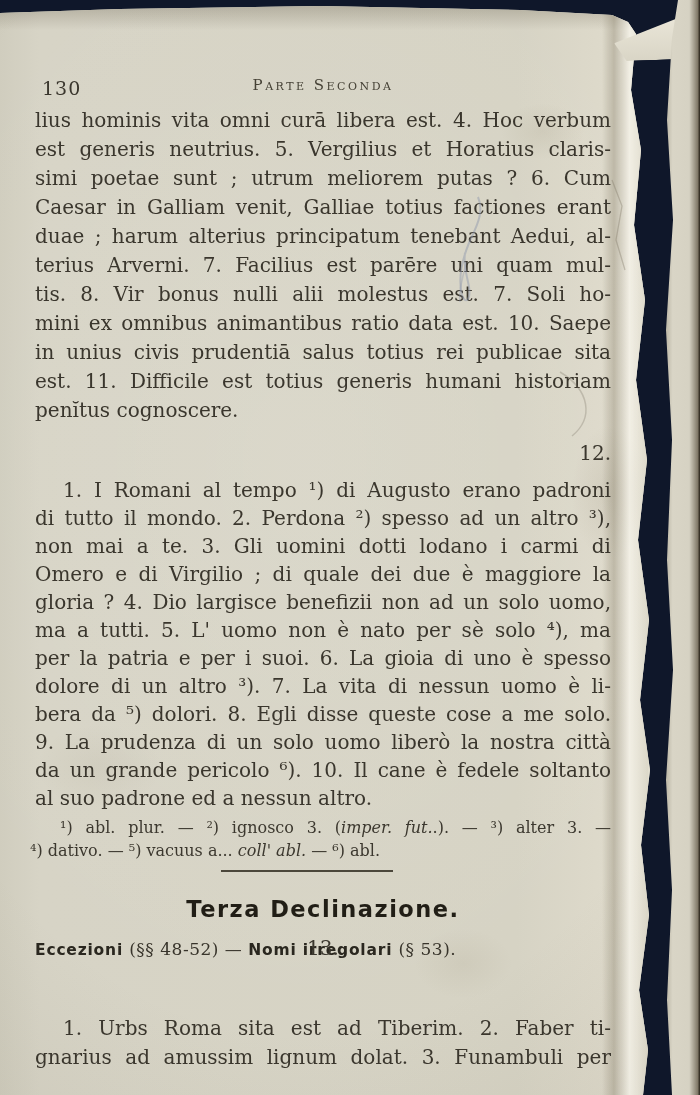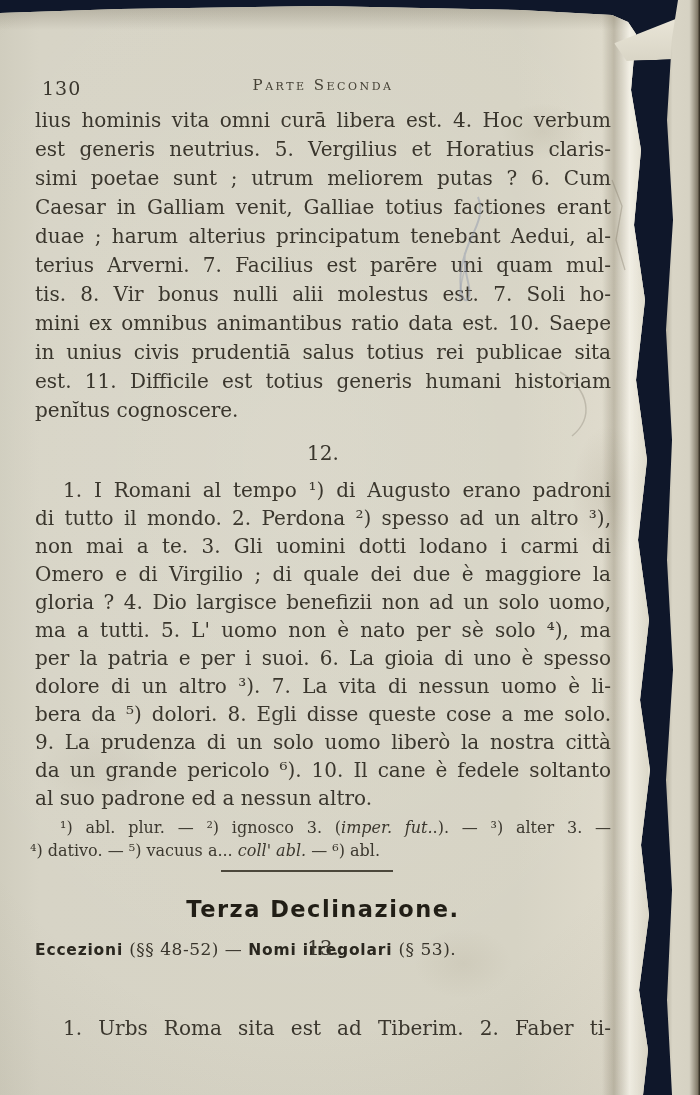--- a/index.html
+++ b/index.html
@@ -75,21 +75,21 @@
   .tline { text-align: justify; text-align-last: justify; height: 29px; white-space: nowrap; }
   .tline { white-space: normal; overflow: hidden; }
   .tline-last { text-align-last: left; }
   .cont .tline-last { text-align-last: justify; }
   .indented .tline:first-child { text-indent: 28px; }
   #para11 { top: 32px; }
   #para12 { top: 402px; }
   #para12 .tline { height: 28px; }
   #para13 { top: 940px; }
   .ex-heading { position: absolute; left: 0; right: 0; text-align: center; font-size: 20px; }
-  .h12 { top: 365px; }
+  .h12 { top: 365px; text-align: right; }
   .h13 { top: 860px; }
   .footnote { position: absolute; left: -5px; right: 0; top: 742px; font-size: 16px; color: #3c382f; }
   .fn-line { height: 23px; }
   .fn-first { text-align: justify; text-align-last: justify; text-indent: 30px; }
   .fn-last { text-align: left; }
   .rule {
     position: absolute; top: 794px; left: 186px; width: 172px; height: 0;
     border-top: 2px solid #4b473b;
   }
   .section-title {
@@ -161,20 +161,21 @@
       <div class="rule"></div>
 
       <div class="section-title">Terza Declinazione.</div>
 
       <div class="section-subtitle"><span class="seg-bold">Eccezioni </span><span>(§§ 48-52) </span><span>— </span><span class="seg-bold">Nomi irregolari </span><span>(§ 53).</span></div>
 
       <div class="ex-heading h13">13.</div>
 
       <div class="para indented cont" id="para13">
           <div class="tline">1. Urbs Roma sita est ad Tiberim. 2. Faber ti-</div>
+          <div class="tline tline-last">gnarius ad amussim lignum dolat. 3. Funambuli per</div>
         </div>
     </div>
   </div>
 
   <svg class="marks" viewBox="0 0 700 1095">
     <path d="M478,197 c7,16 -3,32 -9,46 c-7,17 -11,36 -7,52 c3,10 9,5 7,-8 c-2,-12 -6,-22 -4,-34" fill="none" stroke="#8c94ab" stroke-width="2" opacity="0.45"></path>
     <path d="M466,262 c-2,14 -8,26 -6,40" fill="none" stroke="#8c94ab" stroke-width="1.6" opacity="0.35"></path>
     <path d="M560,372 c30,18 34,46 12,64" fill="none" stroke="#6f6859" stroke-width="1.5" opacity="0.28"></path>
     <path d="M612,180 l10,26 l-6,34 l9,30" fill="none" stroke="#7a7262" stroke-width="1.3" opacity="0.35"></path>
     <path d="M870,40" fill="none" stroke="none"></path>

